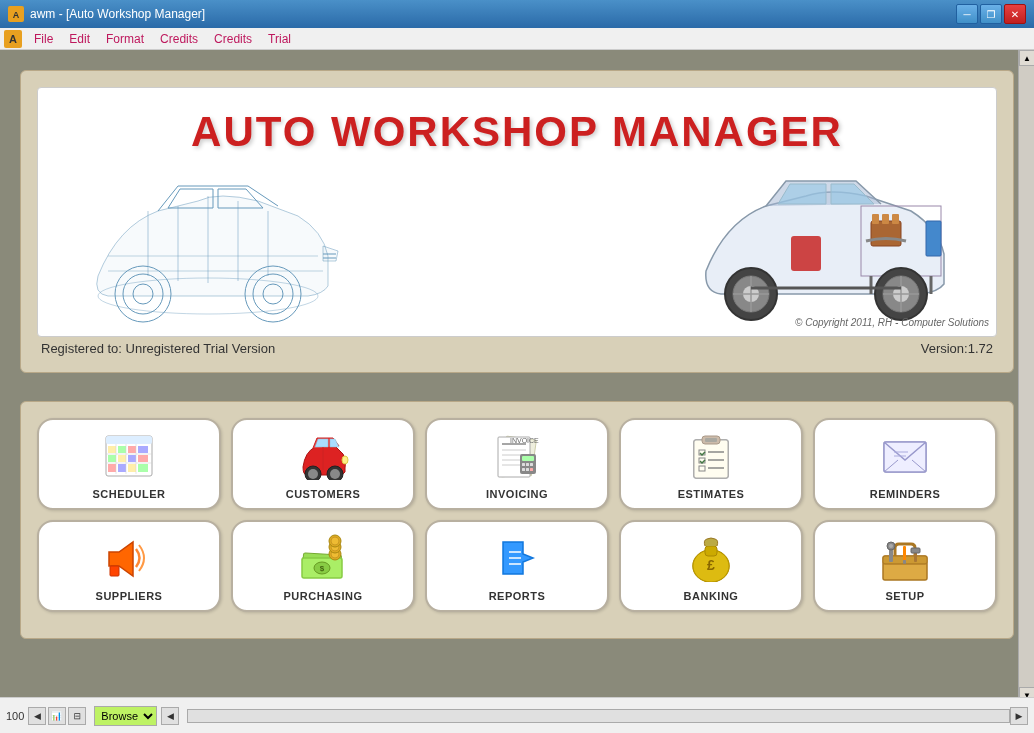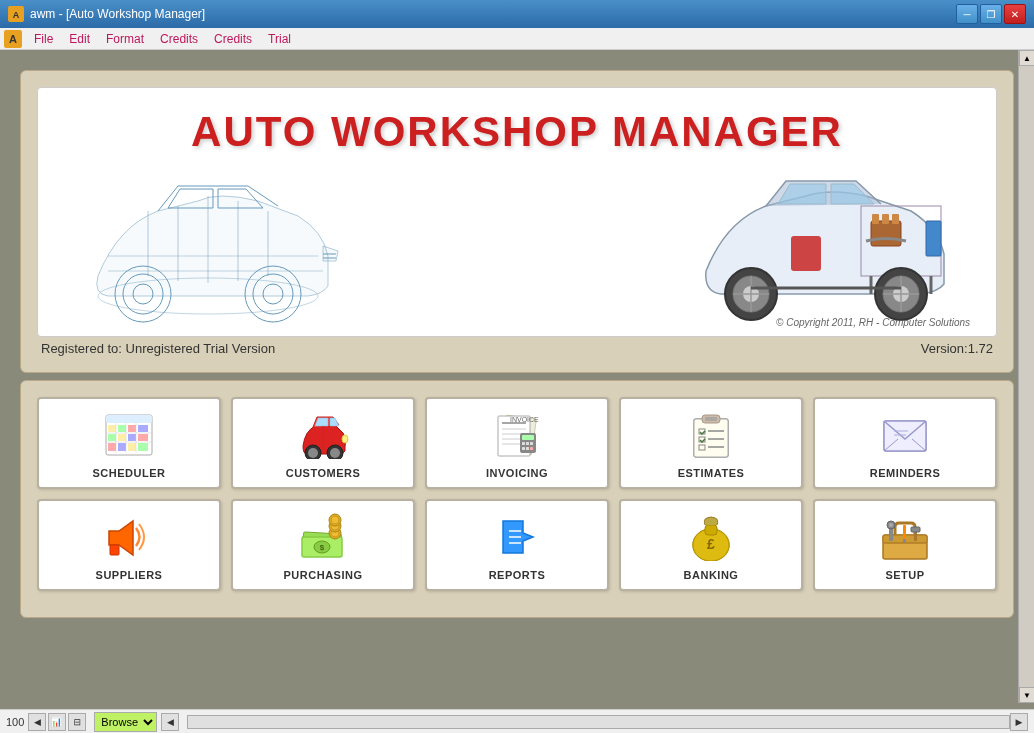--- a/index.html
+++ b/index.html
@@ -87,21 +87,21 @@
       height: calc(733px - 50px - 30px);
       overflow: hidden;
     }
 
     
     .banner-section {
       background: #d8d0b8;
       border: 1px solid #b8a888;
       border-radius: 6px;
       padding: 16px;
-      margin-bottom: 7px;
+      margin-bottom: 28px;
       text-align: center;
     }
     .banner-image-area {
       background: white;
       border: 1px solid #ccc;
       border-radius: 4px;
       height: 250px;
       display: flex;
       align-items: center;
       justify-content: center;
@@ -130,21 +130,21 @@
     .car-cutaway {
       position: absolute;
       right: 30px;
       bottom: 10px;
       width: 280px;
       height: 180px;
     }
     .copyright-text {
       position: absolute;
       bottom: 8px;
-      right: 26px;
+      right: 7px;
       font-size: 10px;
       color: #666;
       font-style: italic;
     }
 
     .registration-bar {
       display: flex;
       justify-content: space-between;
       align-items: center;
       padding: 4px 4px 0;
@@ -161,21 +161,21 @@
     }
     .buttons-grid {
       display: grid;
       grid-template-columns: repeat(5, 1fr);
       gap: 10px;
       margin-bottom: 10px;
     }
     .module-btn {
       background: white;
       border: 2px solid #b8b0a0;
-      border-radius: 4px;
+      border-radius: 16px;
       padding: 10px 8px 8px;
       cursor: pointer;
       display: flex;
       flex-direction: column;
       align-items: center;
       justify-content: center;
       min-height: 90px;
       transition: background 0.1s;
       box-shadow: 1px 1px 3px rgba(0,0,0,0.15);
     }
@@ -193,21 +193,21 @@
       font-weight: bold;
       color: #333;
       text-align: center;
       letter-spacing: 0.5px;
     }
 
     
     .status-bar {
       background: #f0f0f0;
       border-top: 1px solid #ccc;
-      height: 24px;
+      height: 36px;
       display: flex;
       align-items: center;
       padding: 0 6px;
       font-size: 11px;
       color: #333;
       position: absolute;
       bottom: 0;
       left: 0;
       right: 0;
     }

